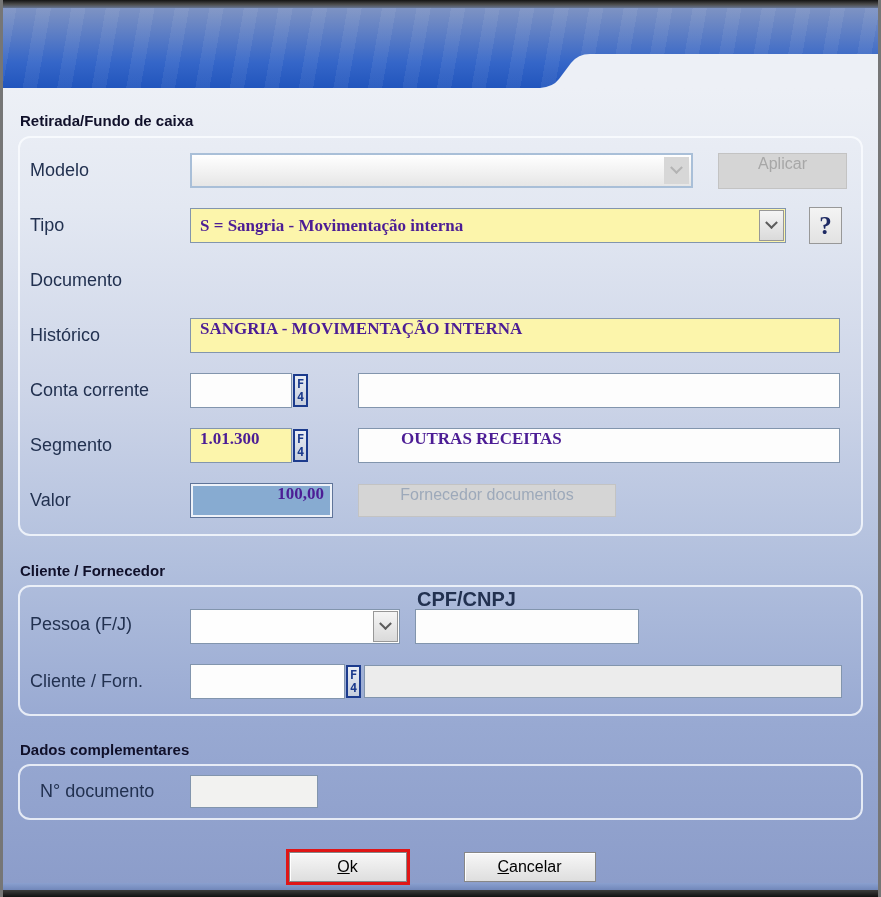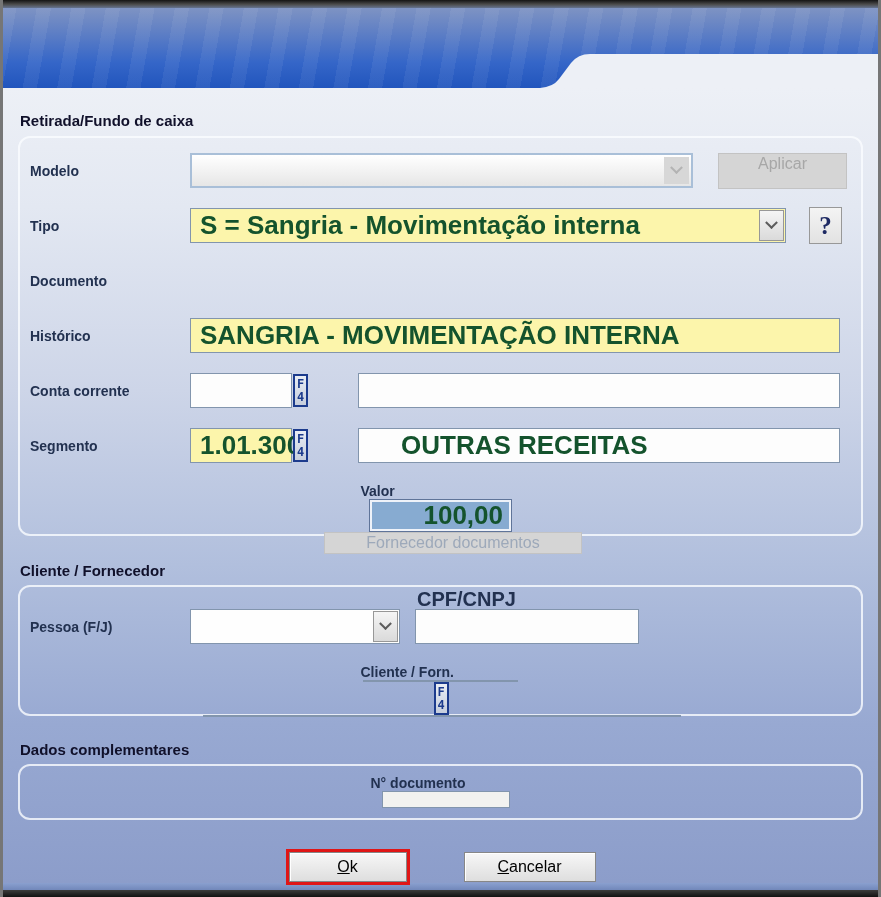--- a/index.html
+++ b/index.html
@@ -54,43 +54,43 @@
 
   .groupbox {
     border:2px solid rgba(250,252,255,.8);
     border-radius:12px;
   }
   .gb1 { padding:15px 10px 16px 10px; }
   .gb2 { padding:4px 10px 15px 10px; }
   .gb3 { padding:9px 10px 10px 20px; }
 
   .row { display:flex; align-items:center; height:35px; margin-bottom:20px; }
-  .row:last-child { margin-bottom:0;flex-direction:column; }
-  .lbl { width:160px; flex:none; font-size:14px; font-weight:bold; color:#223150; }
+  .row:last-child { margin-bottom:0; }
+  .lbl { width:160px; flex:none; font-size:18px; font-weight:normal; color:#223150; }
   .lbl3 { width:150px; }
 
-  .mono { font-family:Liberation Sans, sans-serif; font-weight:bold; font-size:26px; color:#14532d; white-space:pre; }
+  .mono { font-family:Liberation Serif, serif; font-weight:bold; font-size:17px; color:#4c1d95; white-space:pre; }
 
   
   .combo { position:relative; height:35px; border:1px solid #8295ad; background:#fcf5ab; display:flex; align-items:center; }
   .combo .val { padding-left:9px; line-height:33px; }
   .arrow-btn {
     position:absolute; right:1px; top:1px; bottom:1px; width:25px;
     background:linear-gradient(#f5f5f5,#dadada); border:1px solid #979797;
     display:flex; align-items:center; justify-content:center; cursor:pointer;
   }
   .chev { width:9px; height:9px; border-right:2px solid #5c5c5c; border-bottom:2px solid #5c5c5c;
     transform:rotate(45deg) translate(-2px,-2px); }
   .combo.disabled { background:linear-gradient(#ffffff,#e6e6e6); border:2px solid #a9bfd8; }
   .combo.disabled .arrow-btn { background:#d7d7d7; border:none; right:2px; top:2px; bottom:2px; cursor:default; }
   .combo.disabled .chev { border-color:#b3b3b3; }
   .combo.white { background:#fefefe; }
 
   
-  .tf { height:35px; border:1px solid #8295ad; background:#fcf5ab; display:flex; align-items:center; padding-left:9px; }
+  .tf { height:35px; border:1px solid #8295ad; background:#fcf5ab; display:flex; align-items:flex-start; padding-left:9px; }
   .tf.white { background:#fdfdfd;padding-left:42px; }
   .tf.gray { background:#ececec; height:33px; }
   .tf.soft { background:#f2f2f0; height:33px; }
   .tf.valor {
     background:#87abd1; border:1px solid #5f7499; height:35px;
     box-shadow:inset 0 0 0 2px #eef2f9;
     justify-content:flex-end; padding-right:8px; padding-left:0;
   }
 
   

